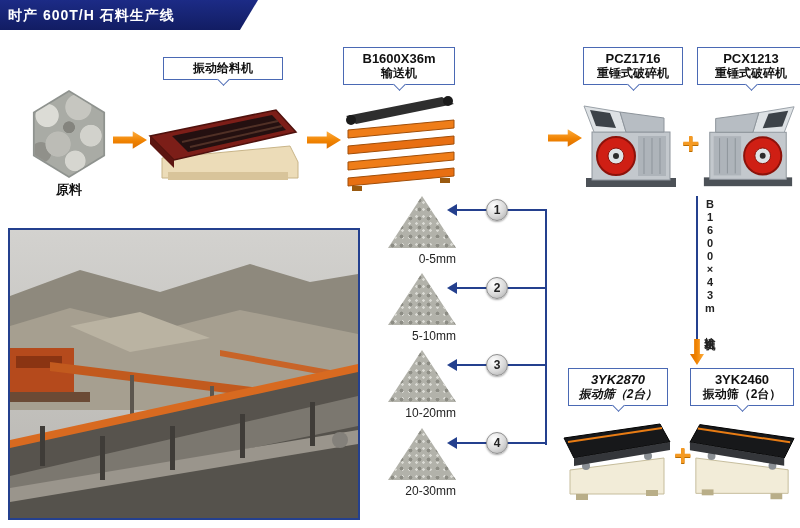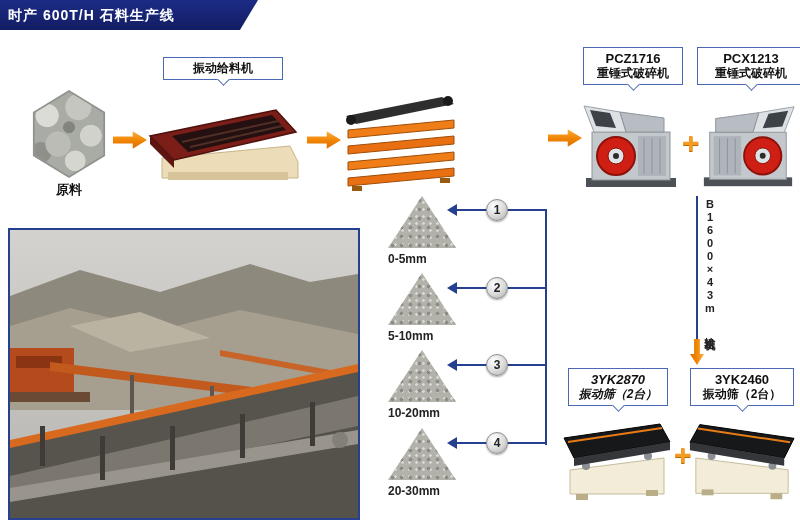--- a/index.html
+++ b/index.html
@@ -78,21 +78,21 @@
   .pile{
     position:absolute;width:68px;height:52px;
     clip-path:polygon(50% 0,100% 100%,0 100%);
     background-color:#b2b2aa;
     background-image:
       radial-gradient(circle,#8d8d85 28%,transparent 34%),
       radial-gradient(circle,#dadad4 24%,transparent 30%);
     background-size:9px 9px,7px 7px;
     background-position:0 0,4px 3px;
   }
-  .pile-label{position:absolute;width:68px;text-align:left;font-size:12px;font-weight:bold;color:#222;}
+  .pile-label{position:absolute;width:68px;text-align:right;font-size:12px;font-weight:normal;color:#222;}
   
   .vtext{
     position:absolute;writing-mode:vertical-rl;text-orientation:upright;
     font-size:11px;font-weight:bold;color:#222;letter-spacing:1px;line-height:14px;
   }
   
   .plus{
     position:absolute;color:var(--plus,#f59a23);font-size:30px;font-weight:bold;line-height:30px;
     text-shadow:0 1px 0 #b96c00;
   }
@@ -130,20 +130,25 @@
       <polygon points="2,34 128,8 148,30 26,58" fill="#7c1e18" stroke="#4e110d" stroke-width="1.5"></polygon>
       <polygon points="24,34 124,13 138,28 40,50" fill="#241010"></polygon>
       <line x1="34" y1="40" x2="130" y2="19" stroke="#503026" stroke-width="2"></line>
       <line x1="42" y1="45" x2="134" y2="24" stroke="#503026" stroke-width="2"></line>
       <polygon points="2,34 26,58 26,66 2,42" fill="#5c1511"></polygon>
     </svg>
   </div>
 
   <div class="arrow" style="left:307px;top:130px;width:34px;height:20px;"></div>
 
+  <div class="lbl" style="left:343px;top:47px;width:112px;">
+    <span class="l1">B1600X36m</span>
+    <span class="l2">输送机</span>
+    <span class="ptr"></span>
+  </div>
   <div class="machine" style="left:342px;top:92px;width:118px;height:100px;">
     <svg viewBox="0 0 118 100">
       <polygon points="4,24 100,5 112,12 14,32" fill="#2e2e2e"></polygon>
       <circle cx="9" cy="28" r="5" fill="#1b1b1b"></circle>
       <circle cx="106" cy="9" r="5" fill="#1b1b1b"></circle>
       <g stroke="#a14e08" stroke-width="1">
         <polygon points="6,38 112,28 112,36 6,46" fill="#ef7d18"></polygon>
         <polygon points="6,54 112,44 112,52 6,62" fill="#e86f12"></polygon>
         <polygon points="6,70 112,60 112,68 6,78" fill="#ef7d18"></polygon>
         <polygon points="6,86 112,76 112,84 6,94" fill="#e86f12"></polygon>

